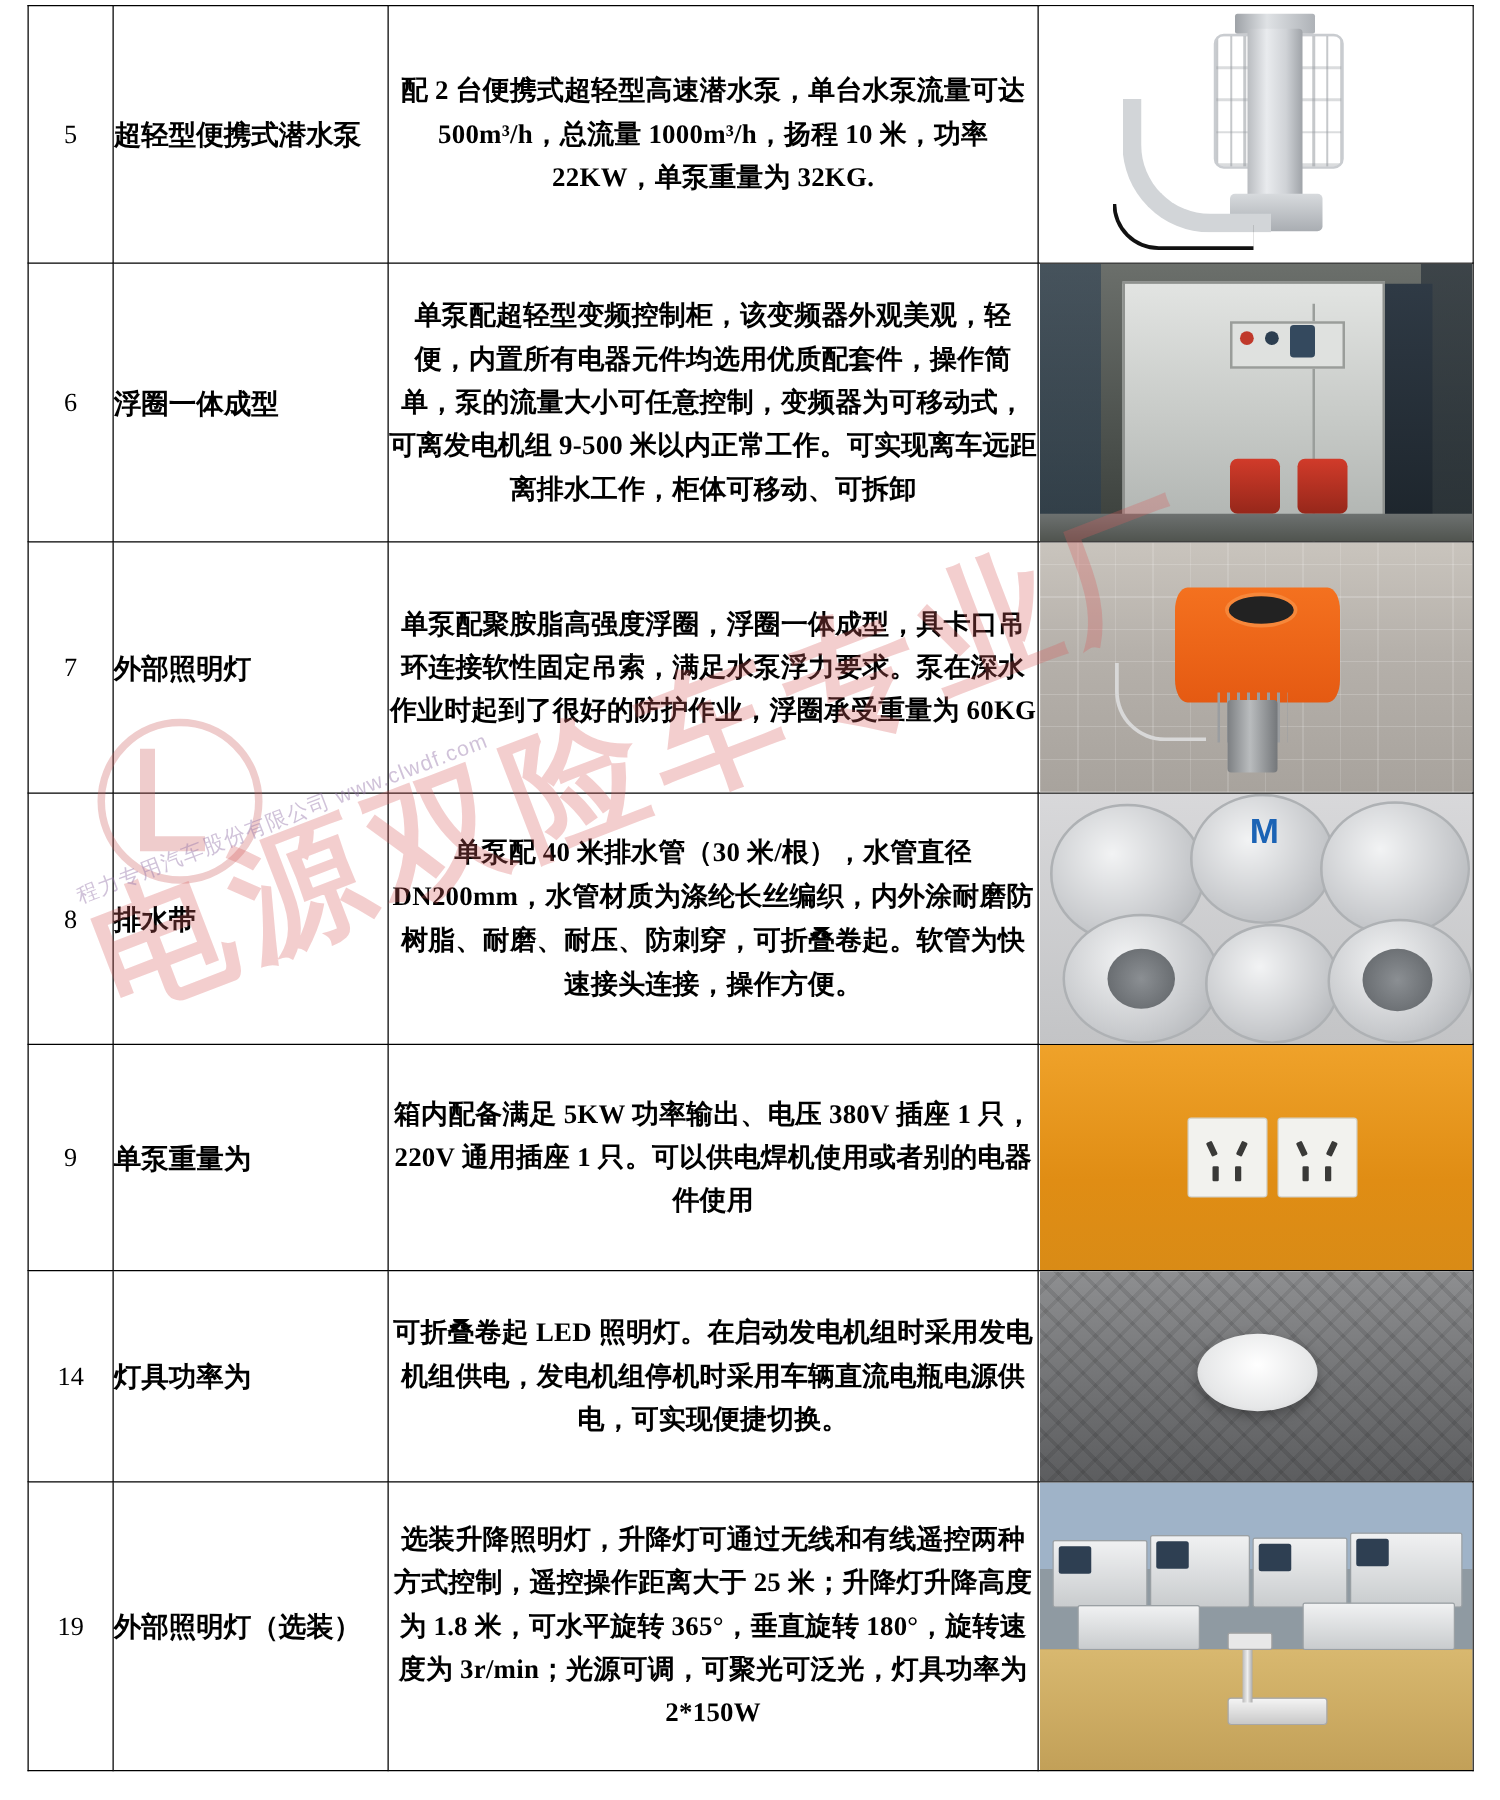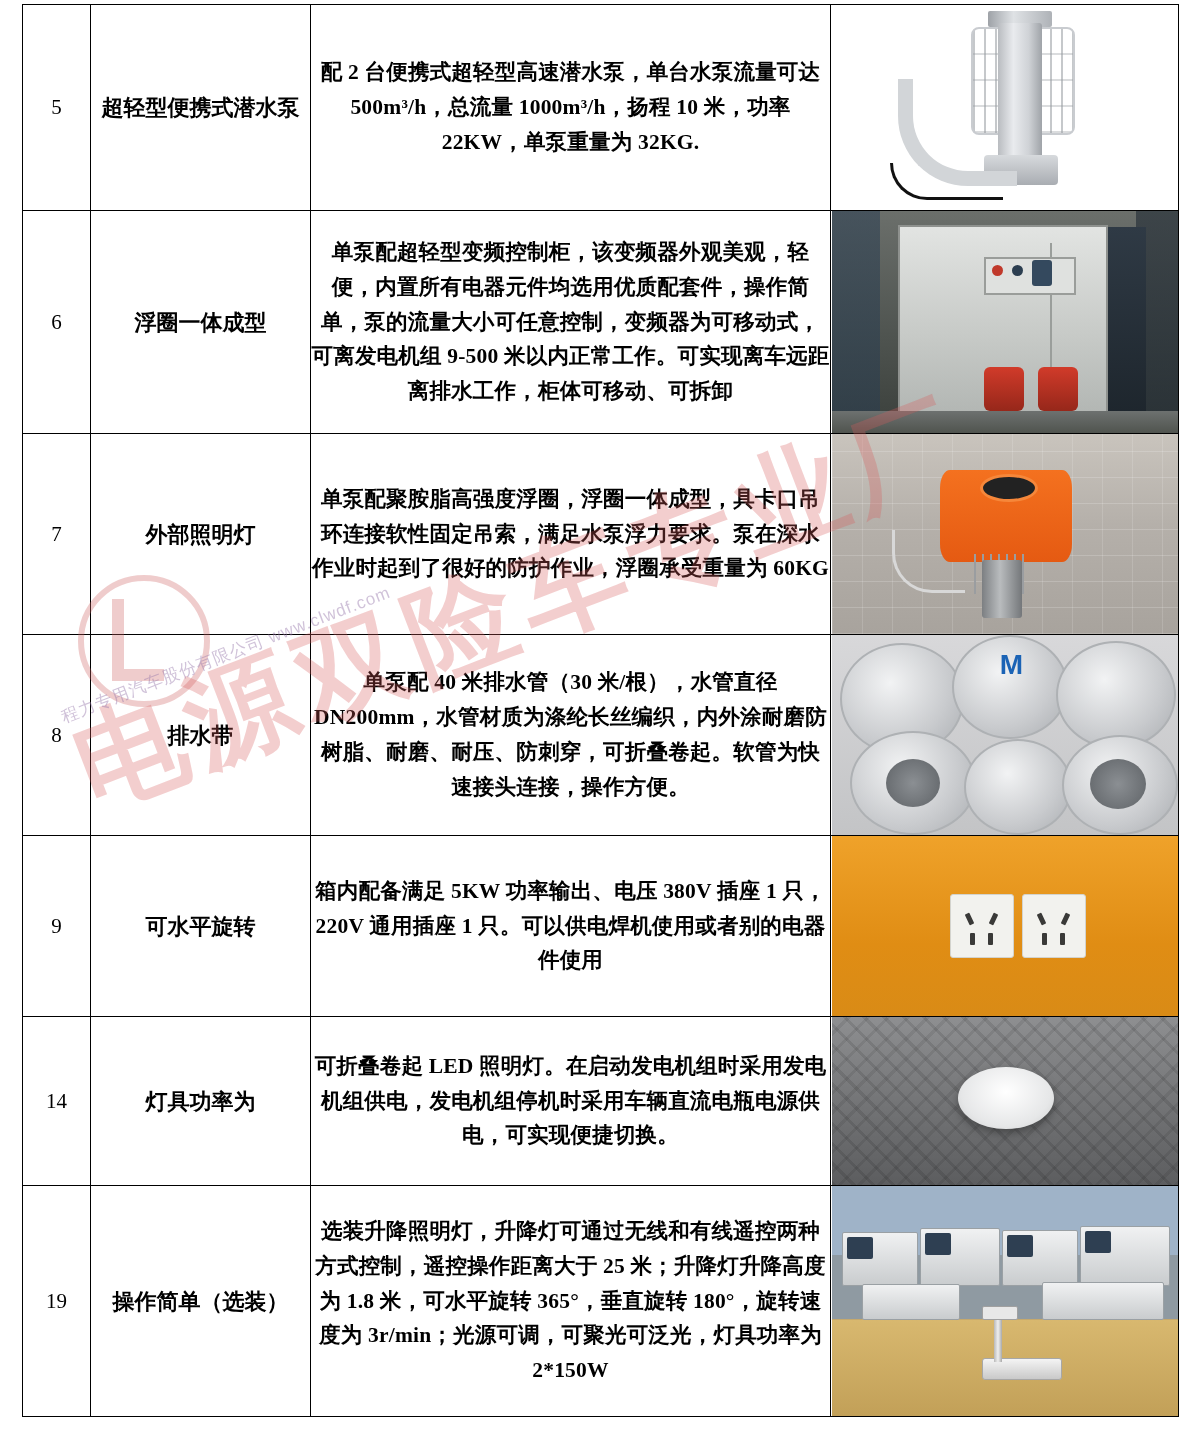--- a/index.html
+++ b/index.html
@@ -43,21 +43,20 @@
   .col-desc { width: 520px; }
   .col-img { width: 348px; }
 
   .cell-no {
     text-align: center;
     font-size: 21px;
     font-family: "Liberation Serif", serif;
   }
 
   .cell-name {
-    text-align: center;
     font-size: 22px;
     font-weight: bold;
     line-height: 1.5;
     padding: 6px 10px;
   }
 
   .cell-desc {
     text-align: center;
     font-size: 21.5px;
     font-weight: bold;
@@ -484,21 +483,21 @@
                   <div class="roll-eye"></div>
                 </div>
               <div class="logo-blue">M</div>
             </div>
           </div>
         </td>
       </tr>
 
       <tr>
         <td class="cell-no">9</td>
-        <td class="cell-name">可水平旋转</td>
+        <td class="cell-name">单泵重量为</td>
         <td class="cell-desc">箱内配备满足 5KW 功率输出、电压 380V 插座 1 只，220V 通用插座 1 只。可以供电焊机使用或者别的电器件使用</td>
         <td class="cell-img">
           <div class="imgbox">
             <div class="photo sock-scene">
               <div class="sock-plate p1">
                 <div class="sock-hole h1"></div>
                   <div class="sock-hole h2"></div>
                 <div class="sock-hole h3"></div>
                   <div class="sock-hole h4"></div>
               </div>
@@ -521,21 +520,21 @@
           <div class="imgbox">
             <div class="photo led-scene">
               <div class="led-lamp"></div>
             </div>
           </div>
         </td>
       </tr>
 
       <tr>
         <td class="cell-no">19</td>
-        <td class="cell-name">操作简单（选装）</td>
+        <td class="cell-name">外部照明灯（选装）</td>
         <td class="cell-desc">选装升降照明灯，升降灯可通过无线和有线遥控两种方式控制，遥控操作距离大于 25 米；升降灯升降高度为 1.8 米，可水平旋转 365°，垂直旋转 180°，旋转速度为 3r/min；光源可调，可聚光可泛光，灯具功率为 2*150W</td>
         <td class="cell-img">
           <div class="imgbox">
             <div class="photo truck-scene">
               <div class="truck t1">
                   <div class="truck-cab"></div>
                 </div>
               <div class="truck t2">
                   <div class="truck-cab"></div>
                 </div>

